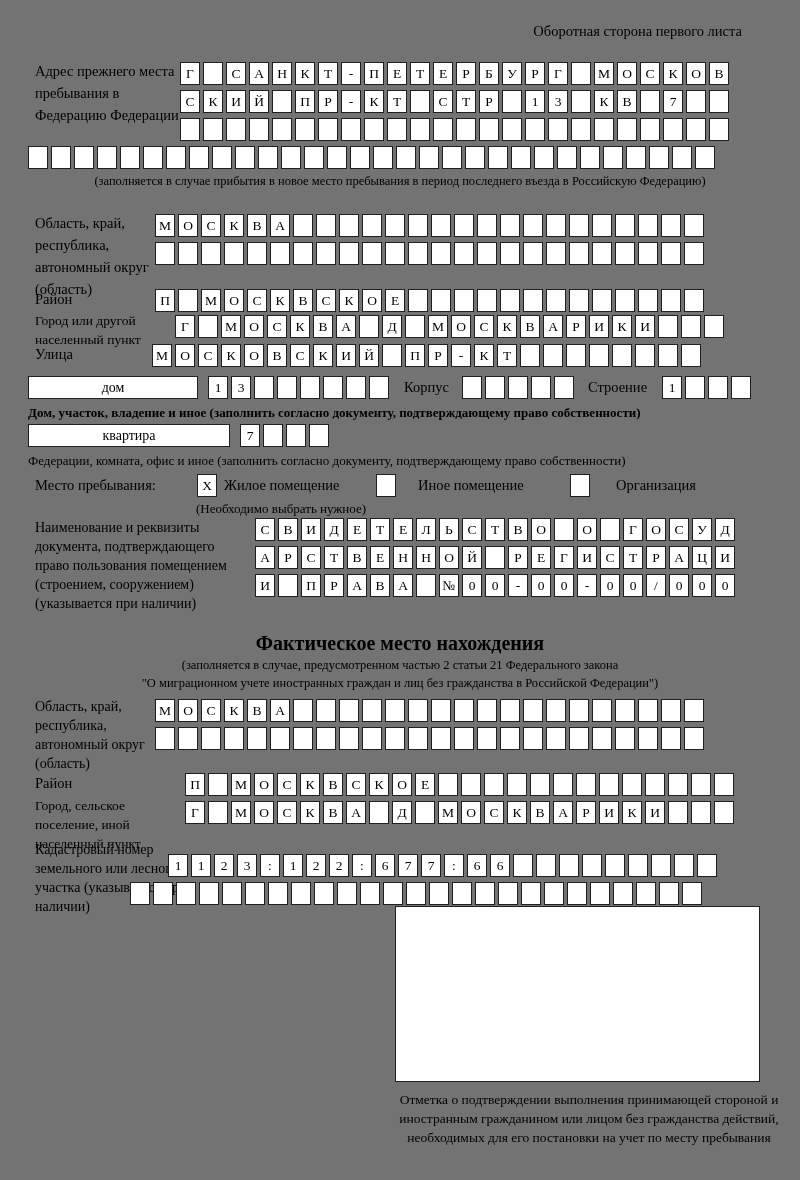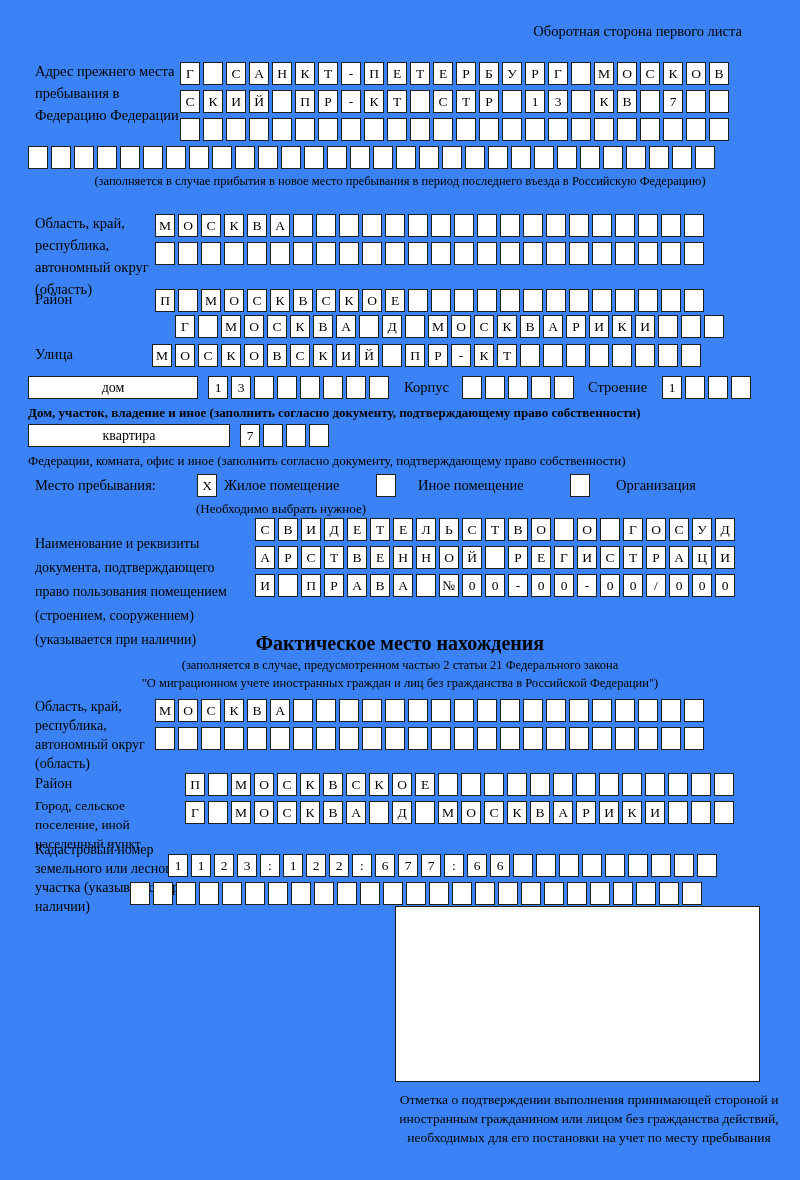--- a/index.html
+++ b/index.html
@@ -1,23 +1,23 @@
 <!DOCTYPE html>
 <html><head>
 <meta charset="utf-8">
 <style>
   html,body{margin:0;padding:0;background:#fff;}
-  .page{position:relative;width:800px;height:1180px;background:#3b82f6;color:#000;
+  .page{position:relative;width:800px;height:1180px;background:#737373;color:#000;
         font-family:"Liberation Serif","DejaVu Serif",serif;overflow:hidden;}
   .abs{position:absolute;}
   .boxes{display:flex;gap:3px;}
   .cell{flex:0 0 auto;width:18px;height:21px;border:1.5px solid #1f1f1f;
         font-size:13.5px;line-height:21px;text-align:center;background:#fff;}
   .label{font-size:14.5px;line-height:22px;}
-  .mlabel{font-size:14px;line-height:24px;margin-top:14px;}
+  .mlabel{font-size:14px;line-height:19px;}
   .slabel{font-size:13.5px;line-height:19px;}
   .note{font-size:12.5px;line-height:16px;}
   .note13{font-size:13px;line-height:17px;}
   .title{font-weight:bold;font-size:15.5px;text-align:center;}
   .longbox{border:1.5px solid #1f1f1f;height:21px;line-height:21px;text-align:center;
            font-size:14px;background:#fff;}
   .center{text-align:center;width:800px;left:0;}
   .stampbox{border:1.5px solid #1f1f1f;background:#fff;}
 </style>
 </head>
@@ -216,20 +216,21 @@
       <div class="cell"></div>
       <div class="cell"></div>
       <div class="cell"></div>
       <div class="cell"></div>
       <div class="cell"></div>
       <div class="cell"></div>
       <div class="cell"></div>
       <div class="cell"></div>
     </div>
 
+  <div class="abs slabel" style="left:35px;top:311px;width:138px;">Город или другой населенный пункт</div>
   <div class="abs boxes" style="left:175px;top:315px;">
       <div class="cell">Г</div>
       <div class="cell"></div>
       <div class="cell">М</div>
       <div class="cell">О</div>
       <div class="cell">С</div>
       <div class="cell">К</div>
       <div class="cell">В</div>
       <div class="cell">А</div>
       <div class="cell"></div>

